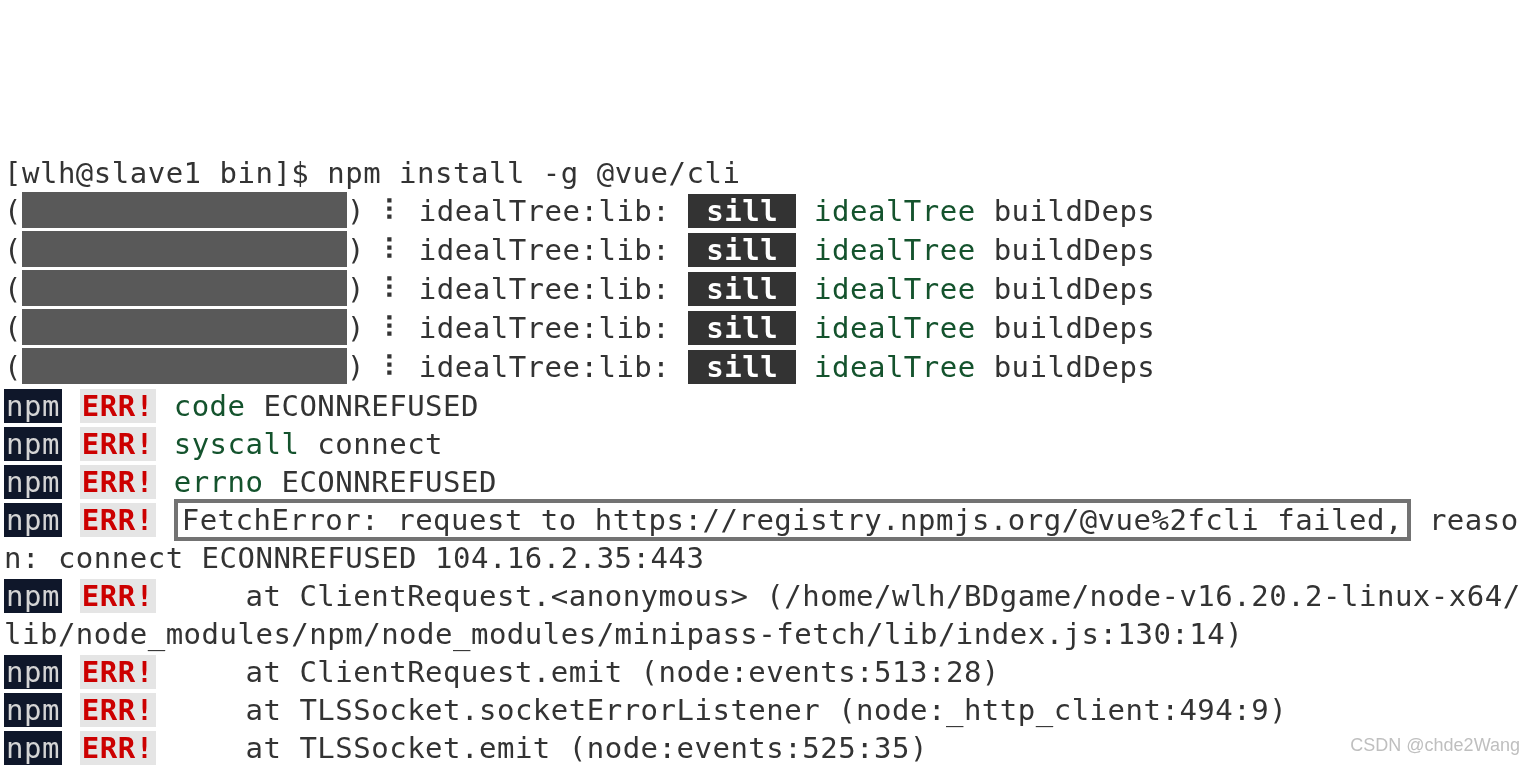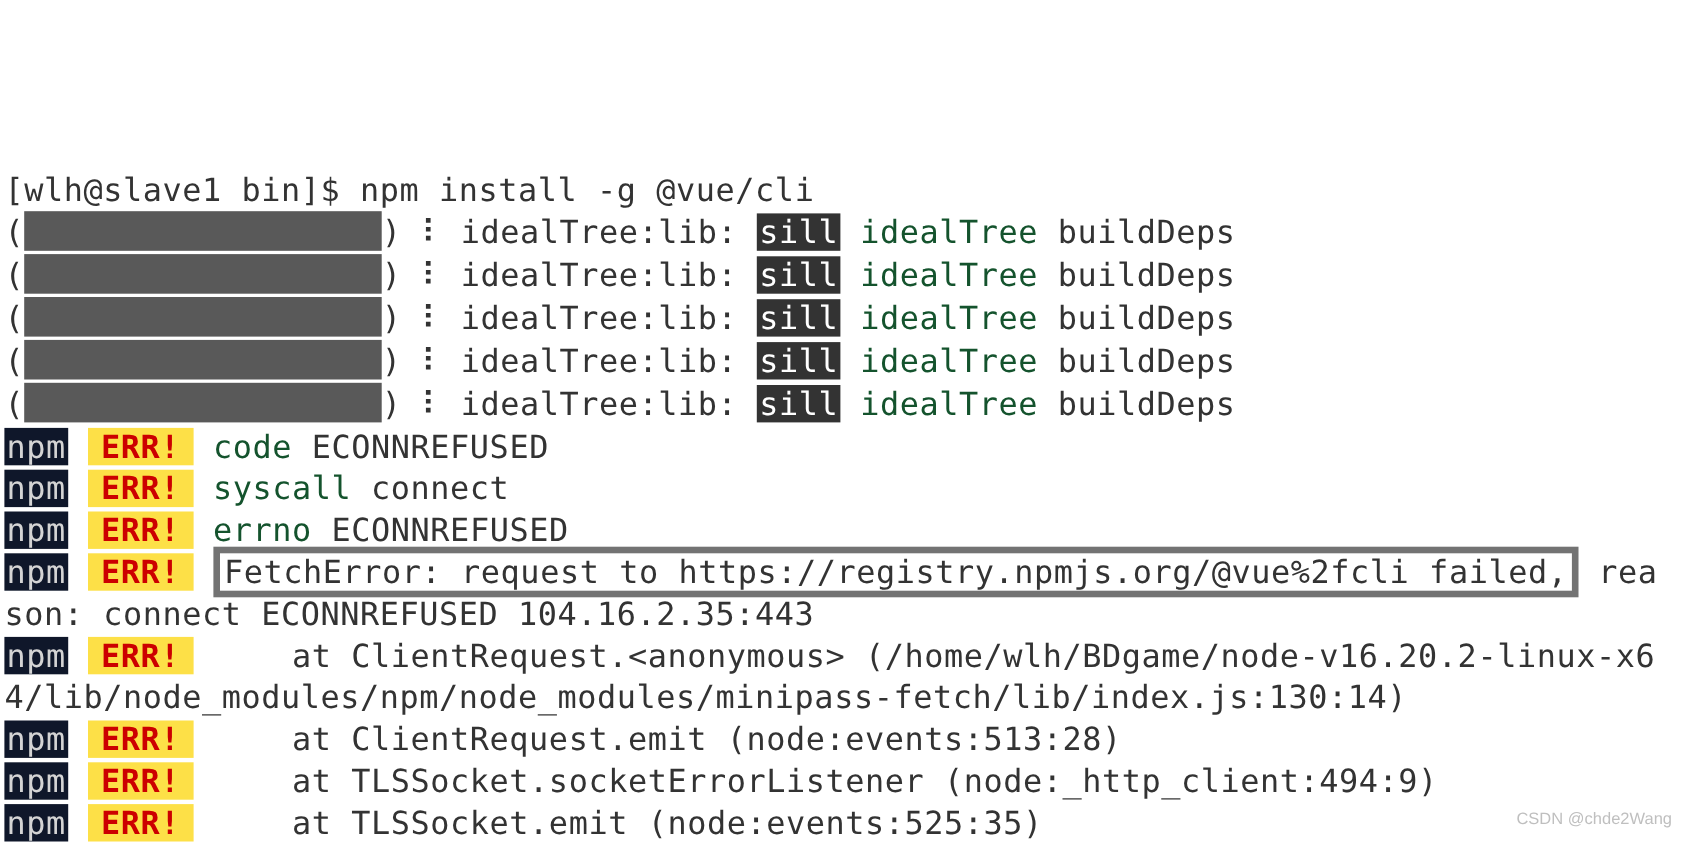--- a/index.html
+++ b/index.html
@@ -7,27 +7,27 @@
     font-family:"DejaVu Sans Mono","Liberation Mono",Consolas,monospace;
     font-size:29px;
     line-height:38px;
     color:#333;
     white-space:pre;
     letter-spacing:0.5px;
     width:1528px;
   }
   .wrap{white-space:pre-wrap;word-break:break-all;}
   .pill-npm{background:#0f172a;color:#d4d4d4;padding:0 2px;}
-  .pill-err{background:#fde047;color:#cc0000;font-weight:bold;padding:0 12px;}
-  .pill-sill{background:#333;color:#fff;padding:0 2px;}
+  .pill-err{background:#e5e5e5;color:#cc0000;font-weight:bold;padding:0 2px;}
+  .pill-sill{background:#333;color:#fff;padding:0 18px;font-weight:bold;}
   .purple{color:#14532d;}
   .redact{display:inline-block;width:325px;height:36px;background:#595959;vertical-align:middle;position:relative;top:-3px;}
-  .boxed{border:6px solid #737373;padding:0 4px;}
+  .boxed{border:4px solid #737373;padding:0 4px;}
   .spinner{display:inline-block;width:18px;text-align:center;}
-  .wm{position:fixed;right:8px;bottom:4px;color:#bfbfbf;font-size:15px;font-family:Arial,sans-serif;letter-spacing:0;}
+  .wm{position:fixed;right:8px;bottom:4px;color:#bfbfbf;font-size:18px;font-family:Arial,sans-serif;letter-spacing:0;}
   #container{padding:2px 4px;}
 </style>
 </head>
 <body>
 
 
 
 <div id="container"><div><span>[wlh@slave1 bin]$ </span><span>npm install -g @vue/cli</span></div><div>(<span class="redact"></span>) <span class="spinner">⠇</span> idealTree:lib: <span class="pill-sill">sill</span> <span class="purple">idealTree</span> buildDeps</div><div>(<span class="redact"></span>) <span class="spinner">⠇</span> idealTree:lib: <span class="pill-sill">sill</span> <span class="purple">idealTree</span> buildDeps</div><div>(<span class="redact"></span>) <span class="spinner">⠇</span> idealTree:lib: <span class="pill-sill">sill</span> <span class="purple">idealTree</span> buildDeps</div><div>(<span class="redact"></span>) <span class="spinner">⠇</span> idealTree:lib: <span class="pill-sill">sill</span> <span class="purple">idealTree</span> buildDeps</div><div>(<span class="redact"></span>) <span class="spinner">⠇</span> idealTree:lib: <span class="pill-sill">sill</span> <span class="purple">idealTree</span> buildDeps</div><div><span class="pill-npm">npm</span> <span class="pill-err">ERR!</span> <span class="purple">code</span> ECONNREFUSED</div><div><span class="pill-npm">npm</span> <span class="pill-err">ERR!</span> <span class="purple">syscall</span> connect</div><div><span class="pill-npm">npm</span> <span class="pill-err">ERR!</span> <span class="purple">errno</span> ECONNREFUSED</div><div class="wrap"><span class="pill-npm">npm</span> <span class="pill-err">ERR!</span> <span class="boxed">FetchError: request to https://registry.npmjs.org/@vue%2fcli failed,</span><span> reason: connect ECONNREFUSED 104.16.2.35:443</span></div><div class="wrap"><span class="pill-npm">npm</span> <span class="pill-err">ERR!</span>     at ClientRequest.&lt;anonymous&gt; (/home/wlh/BDgame/node-v16.20.2-linux-x64/lib/node_modules/npm/node_modules/minipass-fetch/lib/index.js:130:14)</div><div class="wrap"><span class="pill-npm">npm</span> <span class="pill-err">ERR!</span>     at ClientRequest.emit (node:events:513:28)</div><div class="wrap"><span class="pill-npm">npm</span> <span class="pill-err">ERR!</span>     at TLSSocket.socketErrorListener (node:_http_client:494:9)</div><div class="wrap"><span class="pill-npm">npm</span> <span class="pill-err">ERR!</span>     at TLSSocket.emit (node:events:525:35)</div><div class="wrap">      at emitErrorNT (node:internal/streams/destroy:157:8)</div></div>
 <div class="wm">CSDN @chde2Wang</div>
 

